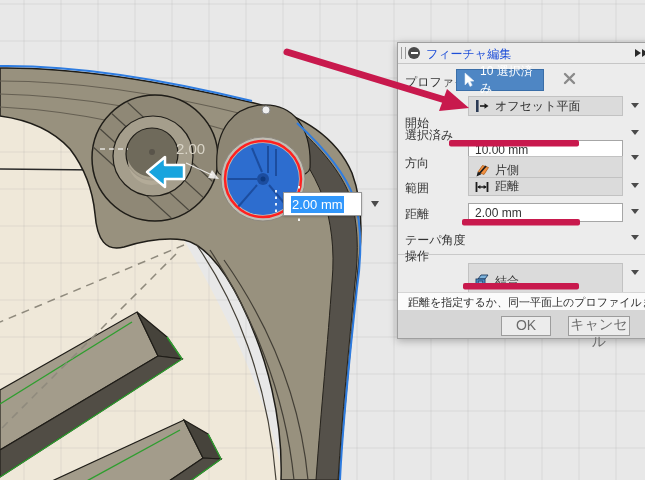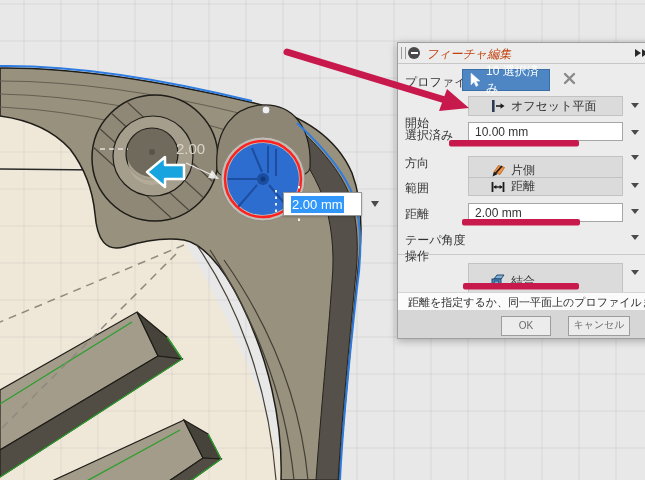--- a/index.html
+++ b/index.html
@@ -18,45 +18,45 @@
 
   
   .dialog{position:absolute;left:397px;top:42px;width:260px;height:295px;
     background:#ececec;border:1px solid #9f9f9f;font-size:12px;color:#333;
     box-shadow:0 2px 8px rgba(0,0,0,.28);}
   .dlg-header{position:absolute;left:0;top:0;right:0;height:20px;border-bottom:1px solid #c6c6c6;}
   .grip{position:absolute;left:3px;top:4px;width:3px;height:12px;
     border-left:1px solid #9a9a9a;border-right:1px solid #9a9a9a;}
   .minus-ic{position:absolute;left:10px;top:4px;width:12px;height:12px;border-radius:50%;background:#4a4a4a;}
   .minus-ic::after{content:"";position:absolute;left:2.5px;top:5px;width:7px;height:2px;background:#fff;}
-  .dlg-title{position:absolute;left:28px;top:3px;color:#c2410c;font-style:italic;}
+  .dlg-title{position:absolute;left:28px;top:3px;color:#1d4ed8;}
   .expand-ic{position:absolute;right:7px;top:6px;width:16px;height:9px;}
   .expand-ic i{position:absolute;top:0;width:0;height:0;border:4.5px solid transparent;border-left:6px solid #2a2a2a;}
   .expand-ic i.a{left:0}.expand-ic i.b{left:7px}
 
   .row-label{position:absolute;left:7px;white-space:nowrap;}
-  .field{position:absolute;left:70px;width:155px;height:19px;display:flex;align-items:center;box-sizing:border-box;padding-left:16px;}
+  .field{position:absolute;left:70px;width:155px;height:19px;display:flex;align-items:center;box-sizing:border-box;}
   .dd{background:#dbdbdb;border:1px solid #c2c2c2;}
   .inp{background:#fff;border:1px solid #a6a6a6;padding-left:6px;}
   .fcaret{position:absolute;left:233px;width:0;height:0;
     border:4px solid transparent;border-top:5.5px solid #4a4a4a;}
   .icon16{width:16px;height:16px;margin:0 5px 0 5px;flex:0 0 auto;}
 
-  .profile-btn{position:absolute;left:64px;top:26px;width:86px;height:20px;
+  .profile-btn{position:absolute;left:58px;top:26px;width:86px;height:20px;
     background:#4e86c4;border:1px solid #3a6ea8;color:#fff;display:flex;align-items:center;font-size:12px;}
   .profile-btn .icon16{margin:0 3px 0 4px;}
   .clear-x{position:absolute;left:164px;top:28px;width:15px;height:15px;}
 
   .sep{position:absolute;left:0;right:0;top:211px;height:1px;background:#c9c9c9;}
   .help{position:absolute;left:0;right:0;top:249px;height:15px;background:#fbfbfb;
     border-top:1px solid #d5d5d5;border-bottom:1px solid #c2c2c2;
     font-size:11px;color:#2c2c2c;padding-top:2px;padding-left:10px;white-space:nowrap;overflow:hidden;}
   .btnbar{position:absolute;left:0;right:0;top:267px;height:28px;background:#d6d6d6;}
   .btn{position:absolute;top:6px;height:18px;background:#ececec;border:1px solid #9c9c9c;
-    color:#6b6b6b;font-size:10px;text-align:center;line-height:17px;}
+    color:#6b6b6b;font-size:14px;text-align:center;line-height:17px;}
   .btn.ok{left:103px;width:48px;}
   .btn.cancel{left:170px;width:60px;font-family:Liberation Mono, monospace;}
 </style>
 </head>
 <body>
 
 <div class="stage">
 
   <svg class="layer" width="645" height="480" viewBox="0 0 645 480">
     <defs>
@@ -184,21 +184,21 @@
       <svg class="icon16" viewBox="0 0 16 16">
         <rect x="2" y="2" width="2.6" height="12" fill="#2b3a55"></rect>
         <line x1="6" y1="8" x2="12" y2="8" stroke="#1c1c1c" stroke-width="1.6"></line>
         <polygon points="14.5,8 10.5,5.2 10.5,10.8" fill="#1c1c1c"></polygon>
       </svg>
       <span>オフセット平面</span>
     </div>
     <div class="fcaret" style="top:60px"></div>
 
     <span class="row-label" style="top:84px">選択済み</span>
-    <div class="field inp" style="top:79px">
+    <div class="field inp" style="top:97px">
       <span>10.00 mm</span>
     </div>
     <div class="fcaret" style="top:87px"></div>
 
     <span class="row-label" style="top:112px">方向</span>
     <div class="field dd" style="top:113px;height:28px">
       <svg class="icon16" viewBox="0 0 16 16">
         <polygon points="4,10 8.5,3.5 14.5,5.5 10,12.5" fill="#f59140" stroke="#b05e1a" stroke-width="0.8"></polygon>
         <line x1="12" y1="4" x2="4.5" y2="12.5" stroke="#1c1c1c" stroke-width="1.8"></line>
         <polygon points="2.5,14.5 3.8,9.8 7.4,12.3" fill="#1c1c1c"></polygon>

